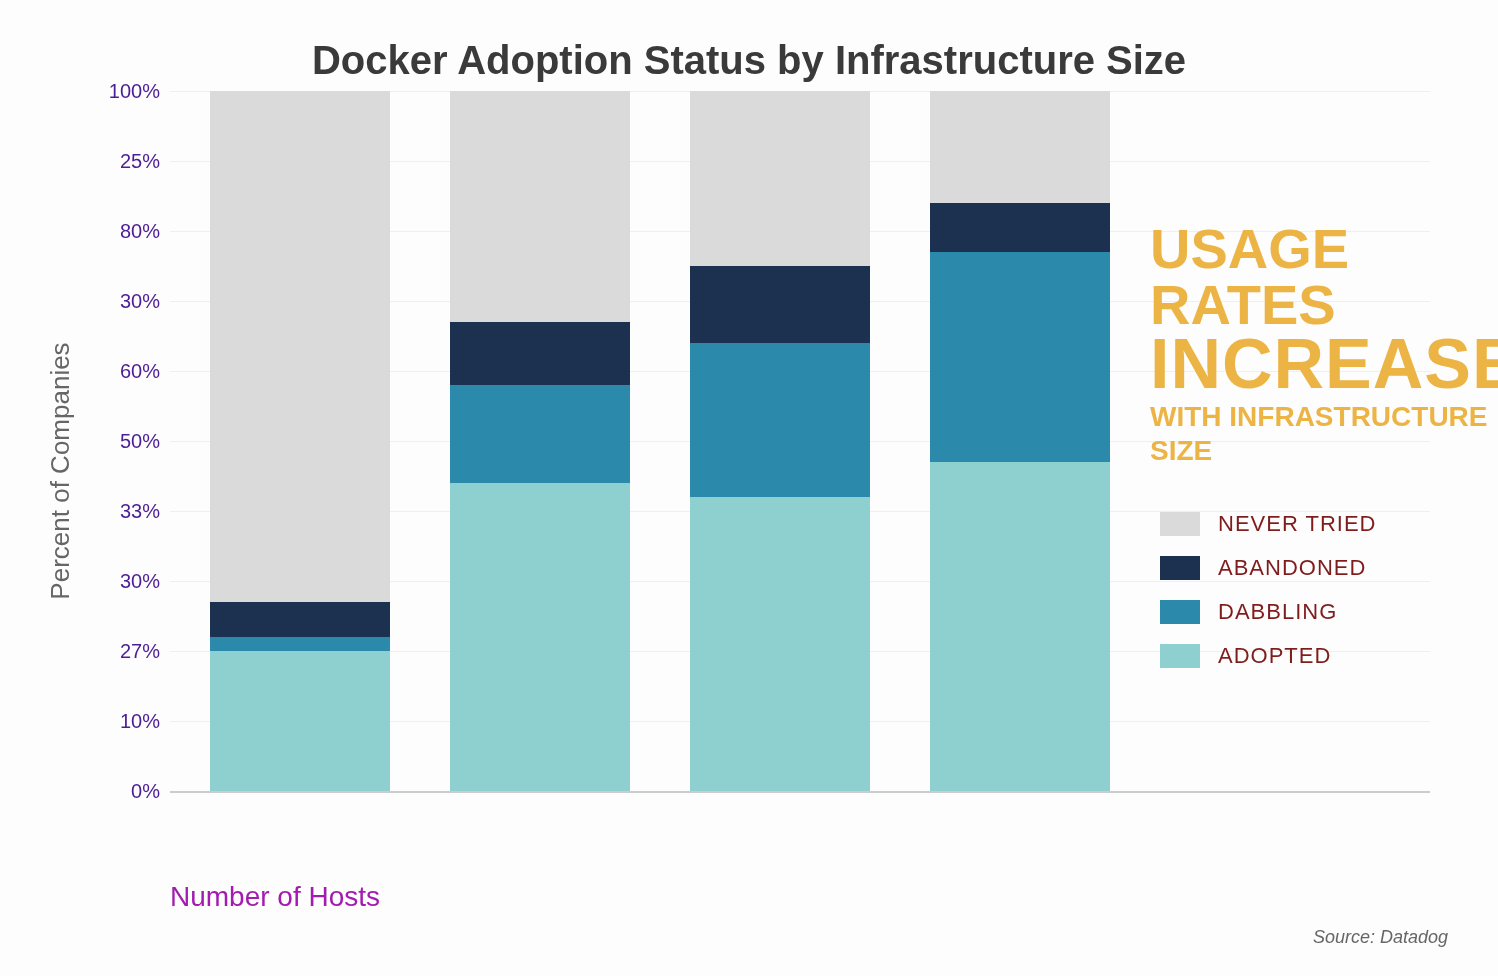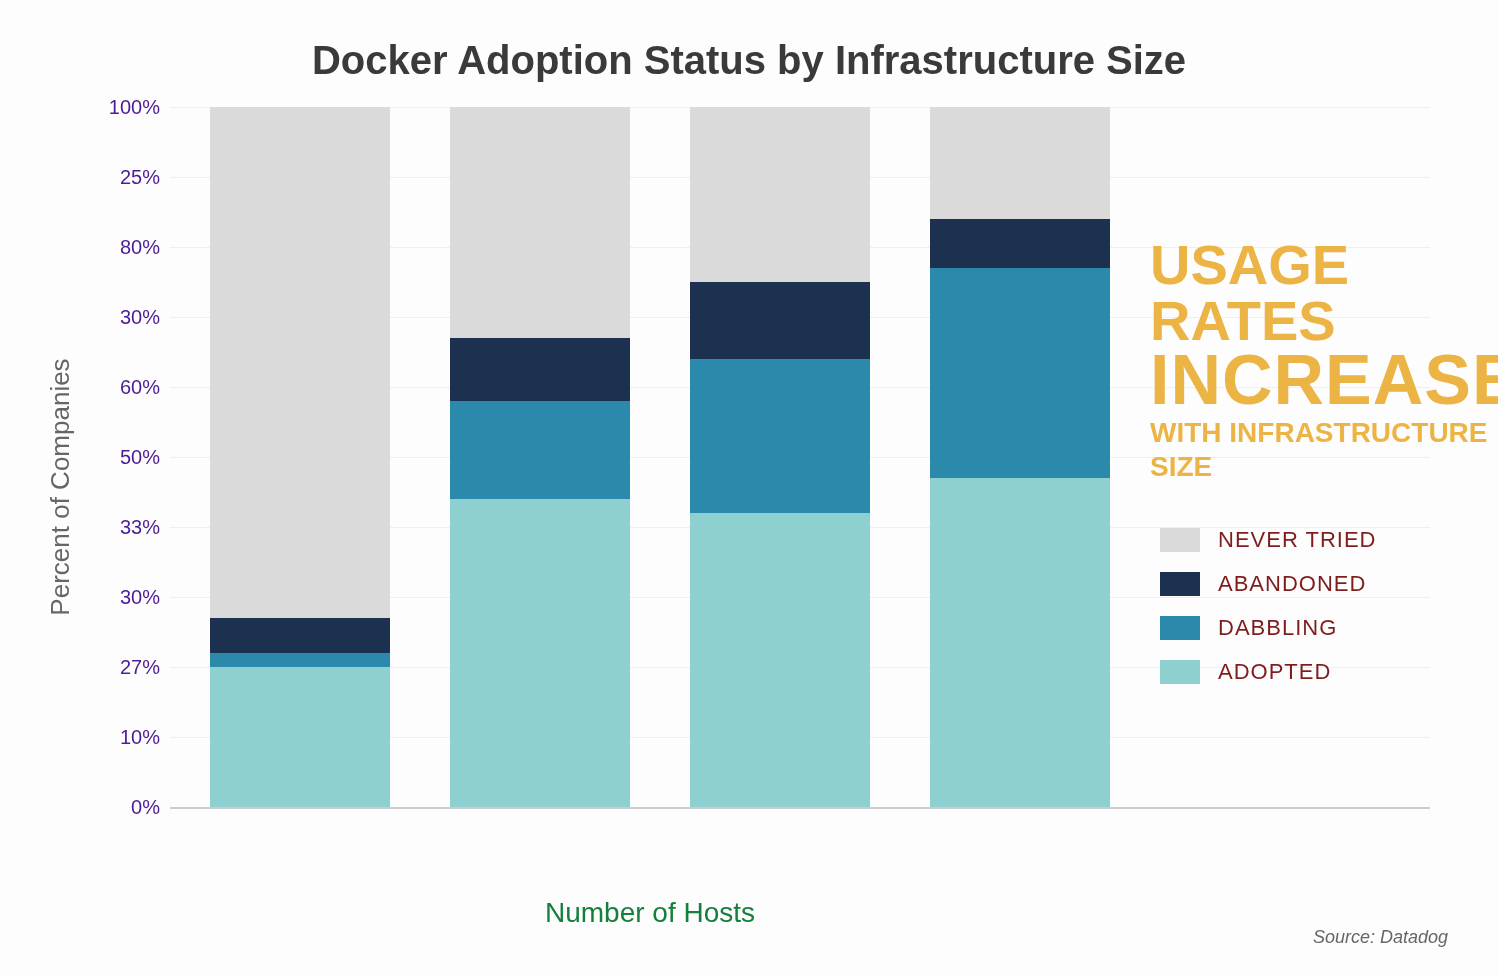--- a/index.html
+++ b/index.html
@@ -1,36 +1,36 @@
 <!DOCTYPE html>
 <html><head>
 <meta charset="utf-8">
 <style>
   * { box-sizing: border-box; margin: 0; padding: 0; }
   html, body { width: 1498px; height: 976px; background: #fdfdfd; font-family: -apple-system, BlinkMacSystemFont, "Segoe UI", Helvetica, Arial, sans-serif; color: #3a3a3a; }
   .container { width: 1498px; height: 976px; position: relative; padding: 20px 40px 40px 40px; }
-  .title { text-align: center; font-size: 40px; font-weight: 600; color: #3a3a3a; margin-top: 18px; margin-bottom: 24px; }
+  .title { text-align: center; font-size: 40px; font-weight: 600; color: #3a3a3a; margin-top: 18px; margin-bottom: 8px; }
   .chart-wrap { position: relative; width: 1360px; height: 760px; margin-left: 60px; }
   .ylabel { position: absolute; left: -40px; top: 50%; transform: translate(-50%, -50%) rotate(-90deg); transform-origin: center; font-size: 26px; color: #666; white-space: nowrap; }
   .plot { position: absolute; left: 70px; top: 0; width: 1260px; height: 700px; }
   .grid { position: absolute; inset: 0; }
   .gridline { position: absolute; left: 0; right: 0; height: 1px; background: #efefef; }
   .gridline.baseline { background: #ccc; height: 2px; }
   .ytick { position: absolute; left: -70px; width: 60px; text-align: right; font-size: 20px; color: #4c1d95; transform: translateY(-50%); }
   .bars { position: absolute; inset: 0; display: flex; }
   .bar-slot { flex: 0 0 240px; position: relative; height: 100%; }
   .bar { position: absolute; left: 40px; width: 180px; bottom: 0; top: 0; display: flex; flex-direction: column-reverse; }
   .seg { width: 100%; }
   .seg.adopted { background: #8ecfd0; }
   .seg.dabbling { background: #2b8aab; }
   .seg.abandoned { background: #1c3150; }
   .seg.never { background: #dadada; }
   .xlabels { position: absolute; left: 70px; width: 1260px; top: 710px; display: flex; }
   .xlabel { flex: 0 0 240px; text-align: center; font-size: 24px; color: #3a3a3a; padding-left: 10px; }
-  .xtitle { position: absolute; left: 70px; width: 960px; top: 790px; text-align: center; font-size: 28px; color: #15803d; }
+  .xtitle { position: absolute; left: 70px; width: 960px; top: 790px; text-align: left; font-size: 28px; color: #a21caf; }
   .annotation { position: absolute; left: 1050px; top: 130px; width: 400px; }
   .ann-line1 { font-size: 56px; font-weight: 800; color: #ecb445; letter-spacing: 0px; line-height: 1.0; }
   .ann-line2 { font-size: 70px; font-weight: 800; color: #ecb445; letter-spacing: 1px; line-height: 0.9; }
   .ann-line3 { font-size: 28px; font-weight: 800; color: #ecb445; letter-spacing: 0px; line-height: 1.2; margin-top: 4px; }
   .legend { position: absolute; left: 1060px; top: 420px; }
   .legend-row { display: flex; align-items: center; gap: 18px; margin-bottom: 18px; }
   .legend-swatch { width: 40px; height: 24px; }
   .legend-swatch.never { background: #dadada; }
   .legend-swatch.abandoned { background: #1c3150; }
   .legend-swatch.dabbling { background: #2b8aab; }

